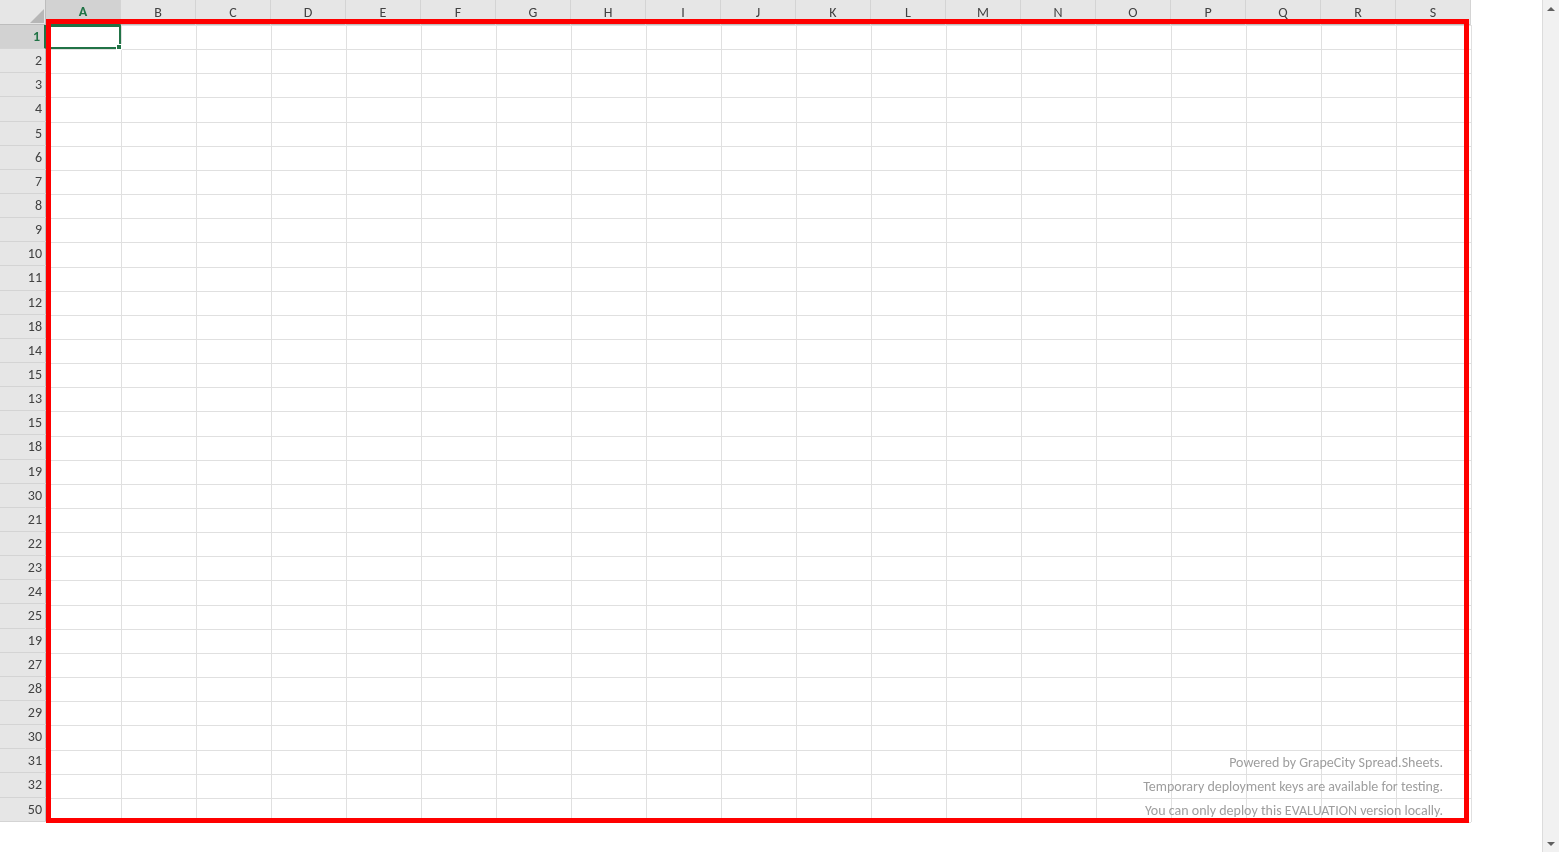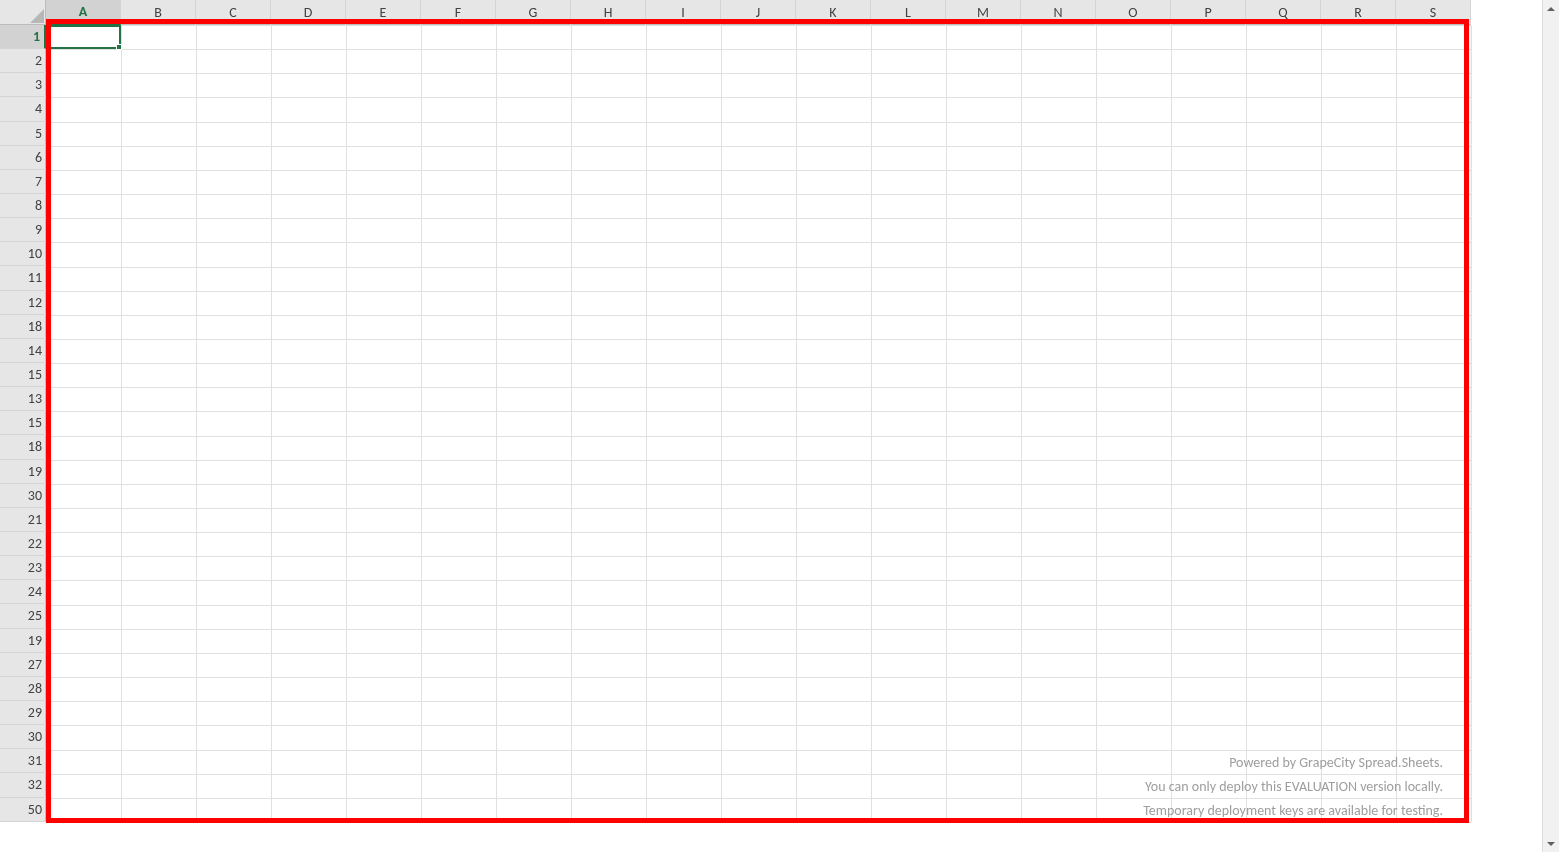--- a/index.html
+++ b/index.html
@@ -154,22 +154,22 @@
         <div class="row-line" style="top: 724.5px;"></div>
         <div class="row-line" style="top: 748.65px;"></div>
         <div class="row-line" style="top: 772.8px;"></div>
         <div class="row-line" style="top: 796.95px;"></div>
       </div>
 
     <div class="highlight-box"></div>
 
     <div class="watermark">
       <div>Powered by GrapeCity Spread.Sheets.</div>
+      <div>Temporary deployment keys are available for testing.</div>
       <div>You can only deploy this EVALUATION version locally.</div>
-      <div>Temporary deployment keys are available for testing.</div>
     </div>
   </div>
 
   <div class="scrollbar-v">
     <div class="scroll-btn">
       <svg viewBox="0 0 10 10">
           <path d="M1 7 L5 3 L9 7 Z" fill="#606060"></path>
         </svg>
     </div>
     <div class="scroll-btn">

